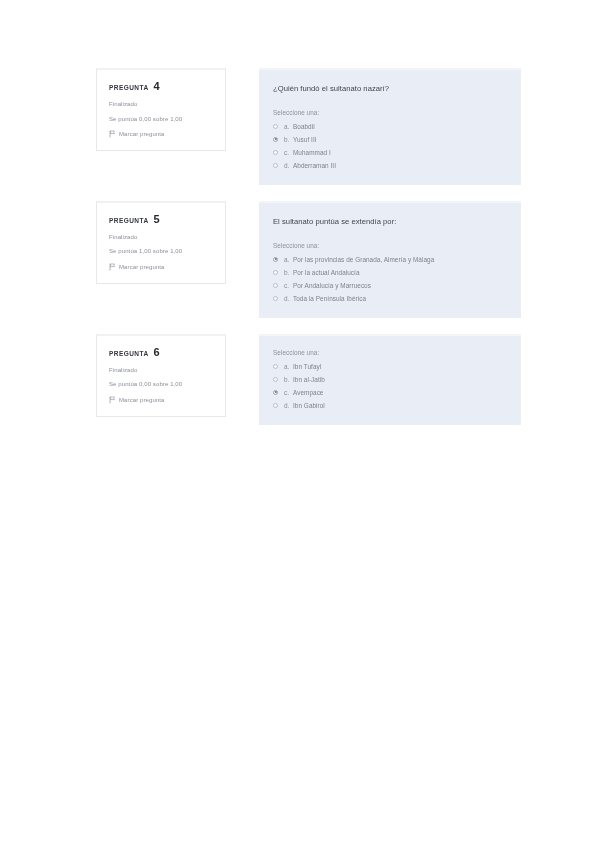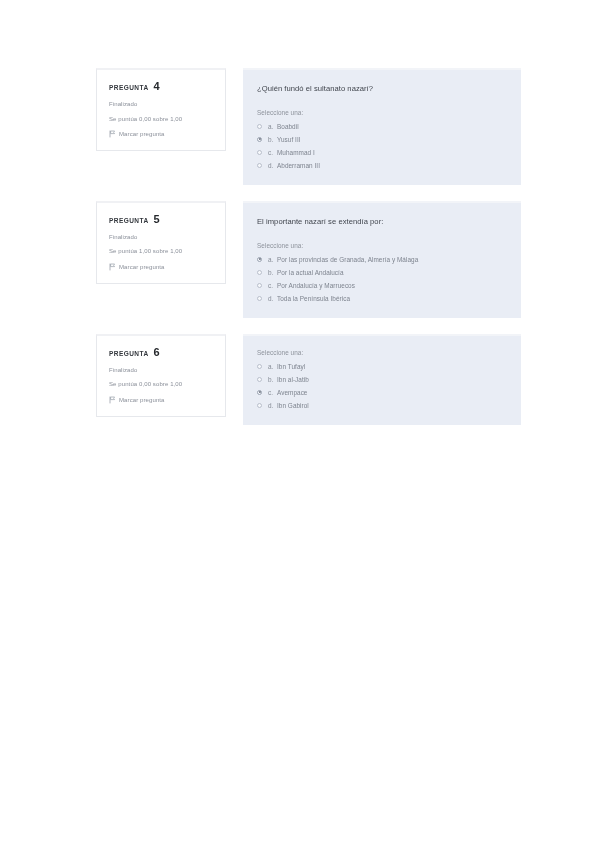--- a/index.html
+++ b/index.html
@@ -97,20 +97,21 @@
   .flag-icon svg { display: block; }
 
   
   .q-body {
     flex: 1 1 auto;
     background: #e9edf5;
     border-top: 2px solid #f2f4f8;
     box-sizing: border-box;
     padding: 13px 16px 16px 14px;
     min-height: 76px;
+    margin-left: 16px;
   }
 
   .q-text {
     font-size: 7.6px;
     color: #40454d;
     line-height: 1.55;
     margin-bottom: 14px;
     letter-spacing: 0.05px;
   }
 
@@ -236,21 +237,21 @@
             <span class="flag-icon">
               <svg width="7" height="8" viewBox="0 0 7 8" xmlns="http://www.w3.org/2000/svg">
                 <path d="M1 0.6 V7.4" stroke="#9aa0aa" stroke-width="0.8" fill="none"></path>
                 <path d="M1.6 1 H5.6 L4.6 2.3 L5.6 3.6 H1.6 Z" fill="none" stroke="#9aa0aa" stroke-width="0.7"></path>
               </svg>
             </span>
             <span>Marcar pregunta</span>
           </div>
         </div>
         <div class="q-body">
-          <div class="q-text">El importante nazarí se extendía por:</div>
+          <div class="q-text">El sultanato puntúa se extendía por:</div>
           <div class="q-prompt">Seleccione una:</div>
           <ul class="answers">
             <li class="answer">
               <span class="radio checked"></span>
               <span class="answer-letter">a.</span>
               <span class="answer-text">Por las provincias de Granada, Almería y Málaga</span>
             </li>
             <li class="answer">
               <span class="radio"></span>
               <span class="answer-letter">b.</span>

